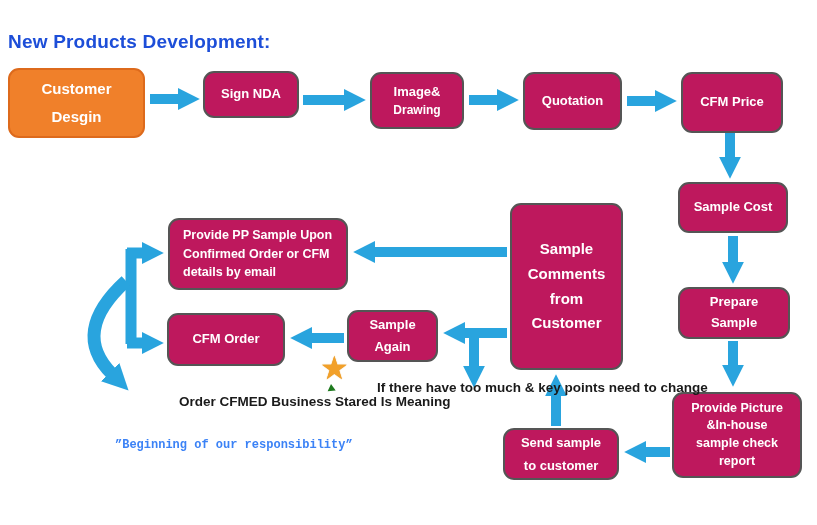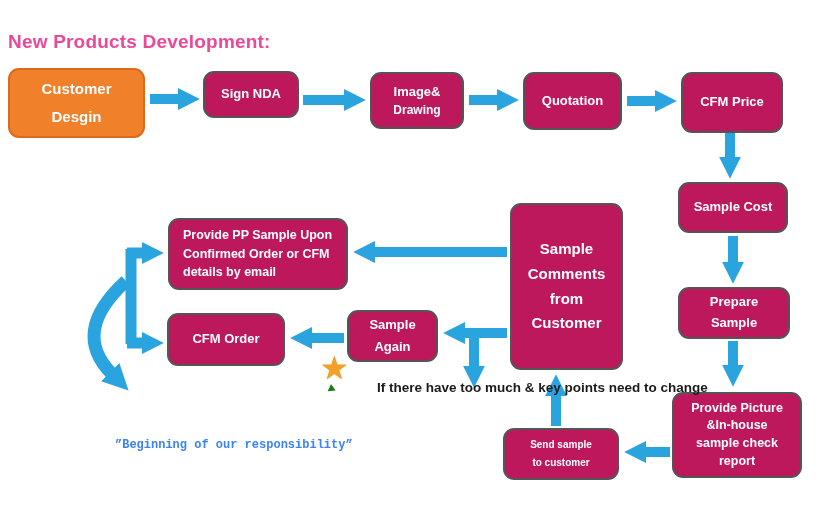--- a/index.html
+++ b/index.html
@@ -2,40 +2,40 @@
 <html><head>
 <meta charset="utf-8">
 <style>
   html,body{margin:0;padding:0;background:#ffffff;}
   .canvas{
     position:relative;width:817px;height:525px;background:#ffffff;
     font-family:"Liberation Sans",sans-serif;overflow:hidden;
   }
   .title{
     position:absolute;left:8px;top:31px;font-size:19px;font-weight:bold;
-    color:#ec4899;letter-spacing:.2px;
+    color:#1d4ed8;letter-spacing:.2px;
   }
   .node{
     position:absolute;box-sizing:border-box;background:#be185d;
     border:2px solid #555555;border-radius:11px;color:#ffffff;font-weight:bold;
     display:flex;flex-direction:column;align-items:center;justify-content:center;
     text-align:center;font-size:13px;line-height:1.45;
   }
   .node.orange{background:#f0802a;border-color:#dd6a1c;}
   .node .ln{display:block;}
   .n-customer{left:8px;top:68px;width:137px;height:70px;font-size:15px;line-height:1.85;}
   .n-nda{left:203px;top:71px;width:96px;height:47px;}
   .n-image{left:370px;top:72px;width:94px;height:57px;line-height:1.5;}
   .n-image .ln-sm{font-size:12px;}
   .n-quote{left:523px;top:72px;width:99px;height:58px;}
   .n-cfmprice{left:681px;top:72px;width:102px;height:61px;}
   .n-scost{left:678px;top:182px;width:110px;height:51px;}
   .n-prepare{left:678px;top:287px;width:112px;height:52px;line-height:1.6;}
   .n-picture{left:672px;top:392px;width:130px;height:86px;font-size:12.5px;line-height:1.42;}
-  .n-send{left:503px;top:428px;width:116px;height:52px;font-size:10px;line-height:1.8;}
+  .n-send{left:503px;top:428px;width:116px;height:52px;font-size:13px;line-height:1.8;}
   .n-comments{left:510px;top:203px;width:113px;height:167px;font-size:15px;line-height:1.65;}
   .n-pp{left:168px;top:218px;width:180px;height:72px;align-items:flex-start;
         text-align:left;padding-left:13px;font-size:12.5px;line-height:1.5;}
   .n-cfmorder{left:167px;top:313px;width:118px;height:53px;}
   .n-again{left:347px;top:310px;width:91px;height:52px;line-height:1.7;}
   .arrows{position:absolute;left:0;top:0;pointer-events:none;}
   .note{position:absolute;font-weight:bold;color:#1a1a1a;font-size:13.5px;line-height:1.55;margin-left:36px;}
   .note-change{left:341px;top:378px;}
   .note-order{left:143px;top:392px;}
   .note-resp{position:absolute;left:115px;top:438px;font-size:12px;font-weight:bold;color:#3b82f6;font-family:Liberation Mono, monospace;}
@@ -150,16 +150,20 @@
   </div>
 
   <span class="star">★</span>
   <span class="green-tick"></span>
 
   <div class="note note-change">
     <span class="ln">If there have too much &amp; key</span>
     <span class="ln">points need to change</span>
   </div>
 
+  <div class="note note-order">
+    <span class="ln">Order CFMED</span>
+    <span class="ln">Business Stared Is  Meaning</span>
+  </div>
 
   <div class="note-resp">”Beginning of our responsibility”</div>
 
 </div>
 
 </body></html>

